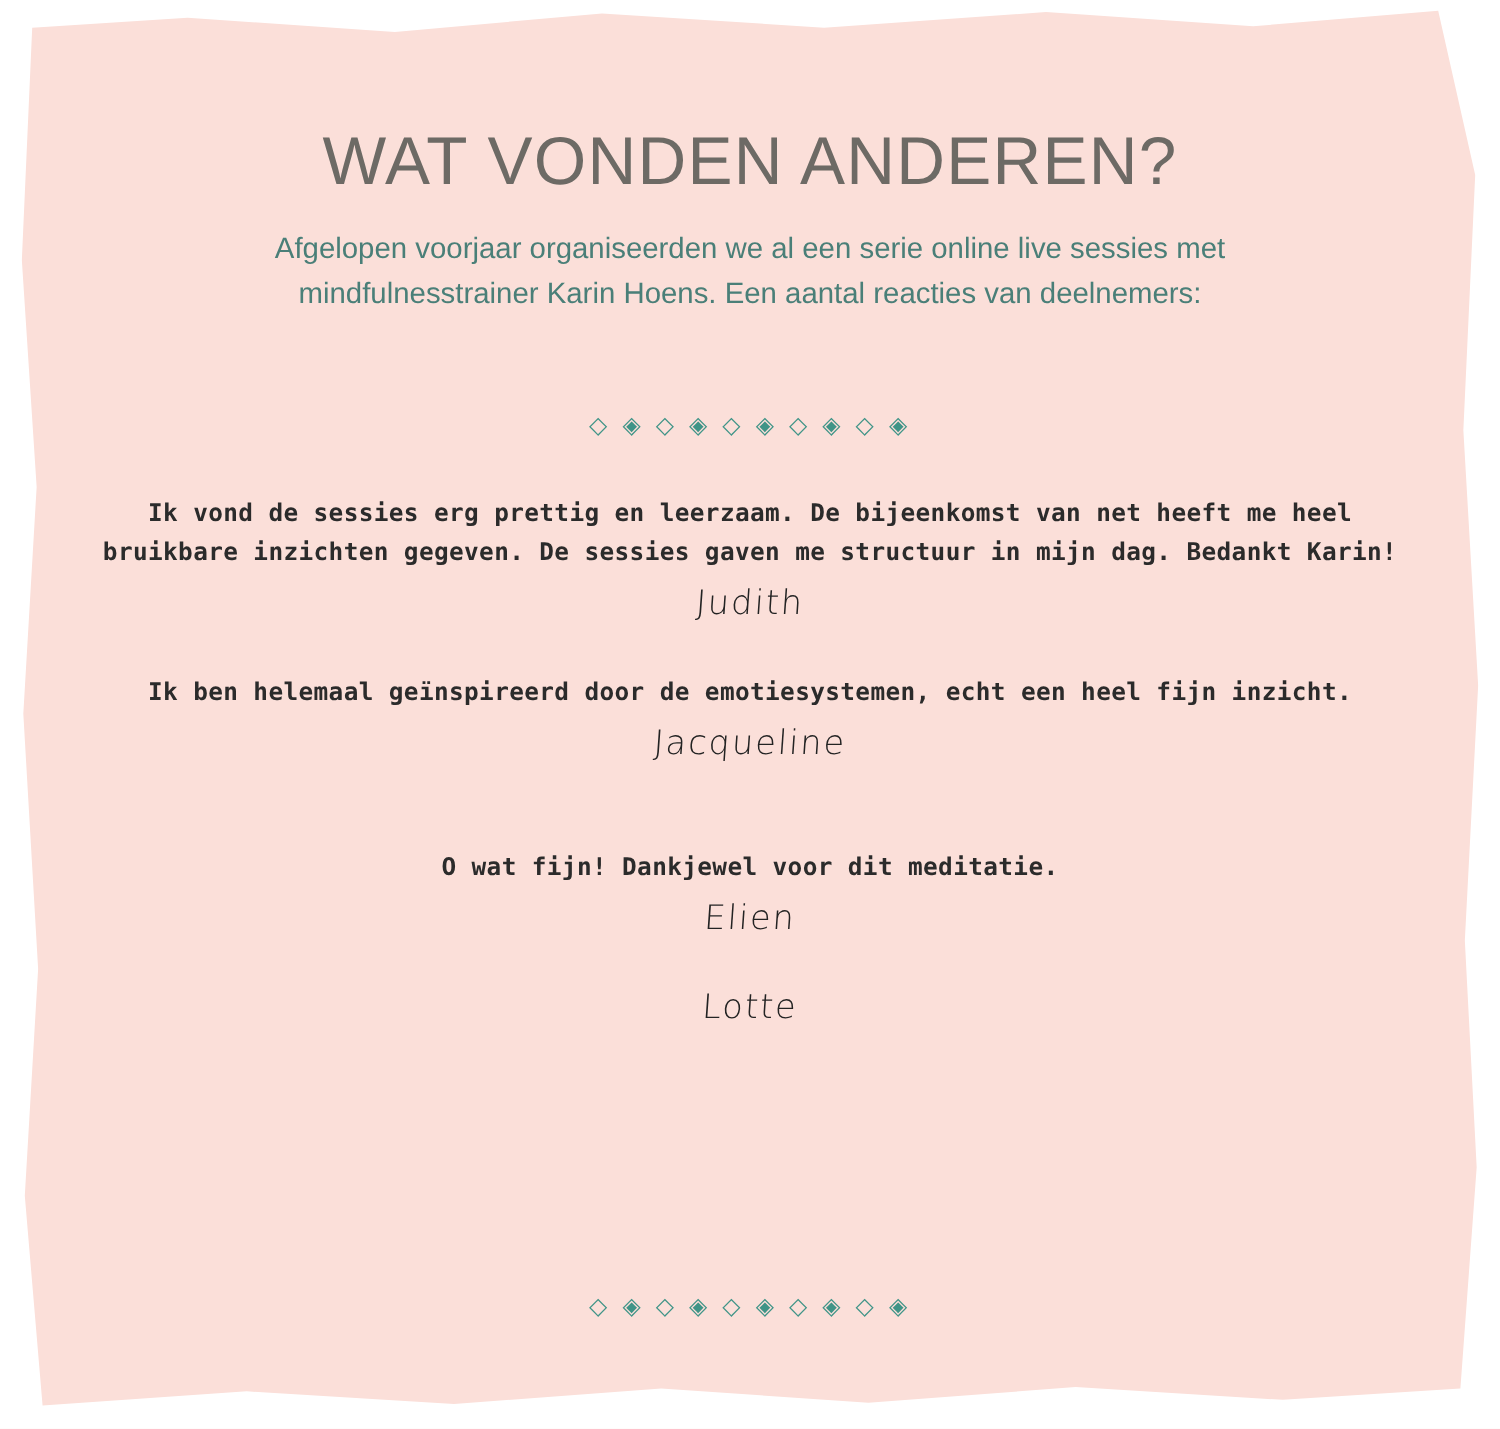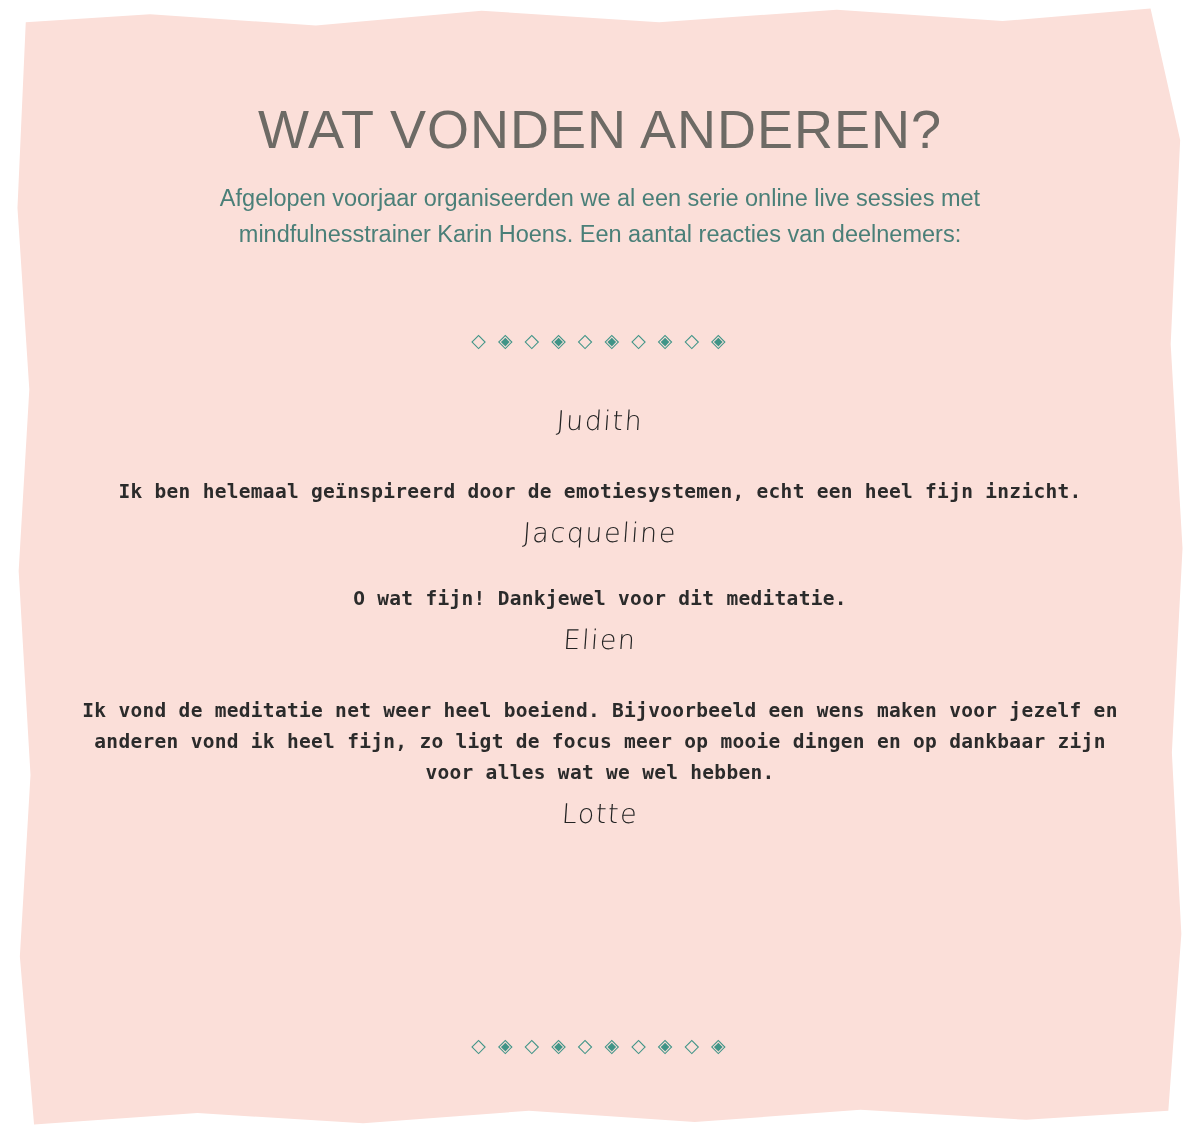--- a/index.html
+++ b/index.html
@@ -119,21 +119,21 @@
     font-size: 27px;
     color: #232323;
     margin-top: 10px;
     font-weight: 300;
     letter-spacing: 1.5px;
     font-style: normal;
     transform: skewX(-4deg);
   }
 
   .q1 { margin-bottom: 40px; }
-  .q2 { margin-bottom: 35px; }
+  .q2 { margin-bottom: 68px; }
   .q3 { margin-bottom: 40px; }
   .q4 { margin-bottom: 0; }
 </style>
 </head>
 <body>
 
 <div id="page">
 
   <div class="paper"></div>
 
@@ -141,35 +141,35 @@
 
     <div class="title">WAT VONDEN ANDEREN?</div>
 
     <div class="intro">Afgelopen voorjaar organiseerden we al een serie online live sessies met mindfulnesstrainer Karin Hoens. Een aantal reacties van deelnemers:</div>
 
     <div class="divider divider-top">◇ ◈ ◇ ◈ ◇ ◈ ◇ ◈ ◇ ◈</div>
 
     <div class="testimonials">
 
       <div class="quote q1">
+        <div class="quote-text">Ik vond de sessies erg prettig en leerzaam. De bijeenkomst van net heeft me heel bruikbare inzichten gegeven. De sessies gaven me structuur in mijn dag. Bedankt Karin!</div>
         <div class="quote-name">Judith</div>
       </div>
 
       <div class="quote q2">
         <div class="quote-text">Ik ben helemaal geïnspireerd door de emotiesystemen, echt een heel fijn inzicht.</div>
         <div class="quote-name">Jacqueline</div>
       </div>
 
       <div class="quote q3">
         <div class="quote-text">O wat fijn! Dankjewel voor dit meditatie.</div>
         <div class="quote-name">Elien</div>
       </div>
 
       <div class="quote q4">
-        <div class="quote-text">Ik vond de meditatie net weer heel boeiend. Bijvoorbeeld een wens maken voor jezelf en anderen vond ik heel fijn, zo ligt de focus meer op mooie dingen en op dankbaar zijn voor alles wat we wel hebben.</div>
         <div class="quote-name">Lotte</div>
       </div>
 
     </div>
 
     <div class="divider divider-bottom">◇ ◈ ◇ ◈ ◇ ◈ ◇ ◈ ◇ ◈</div>
 
   </div>
 </div>
 

